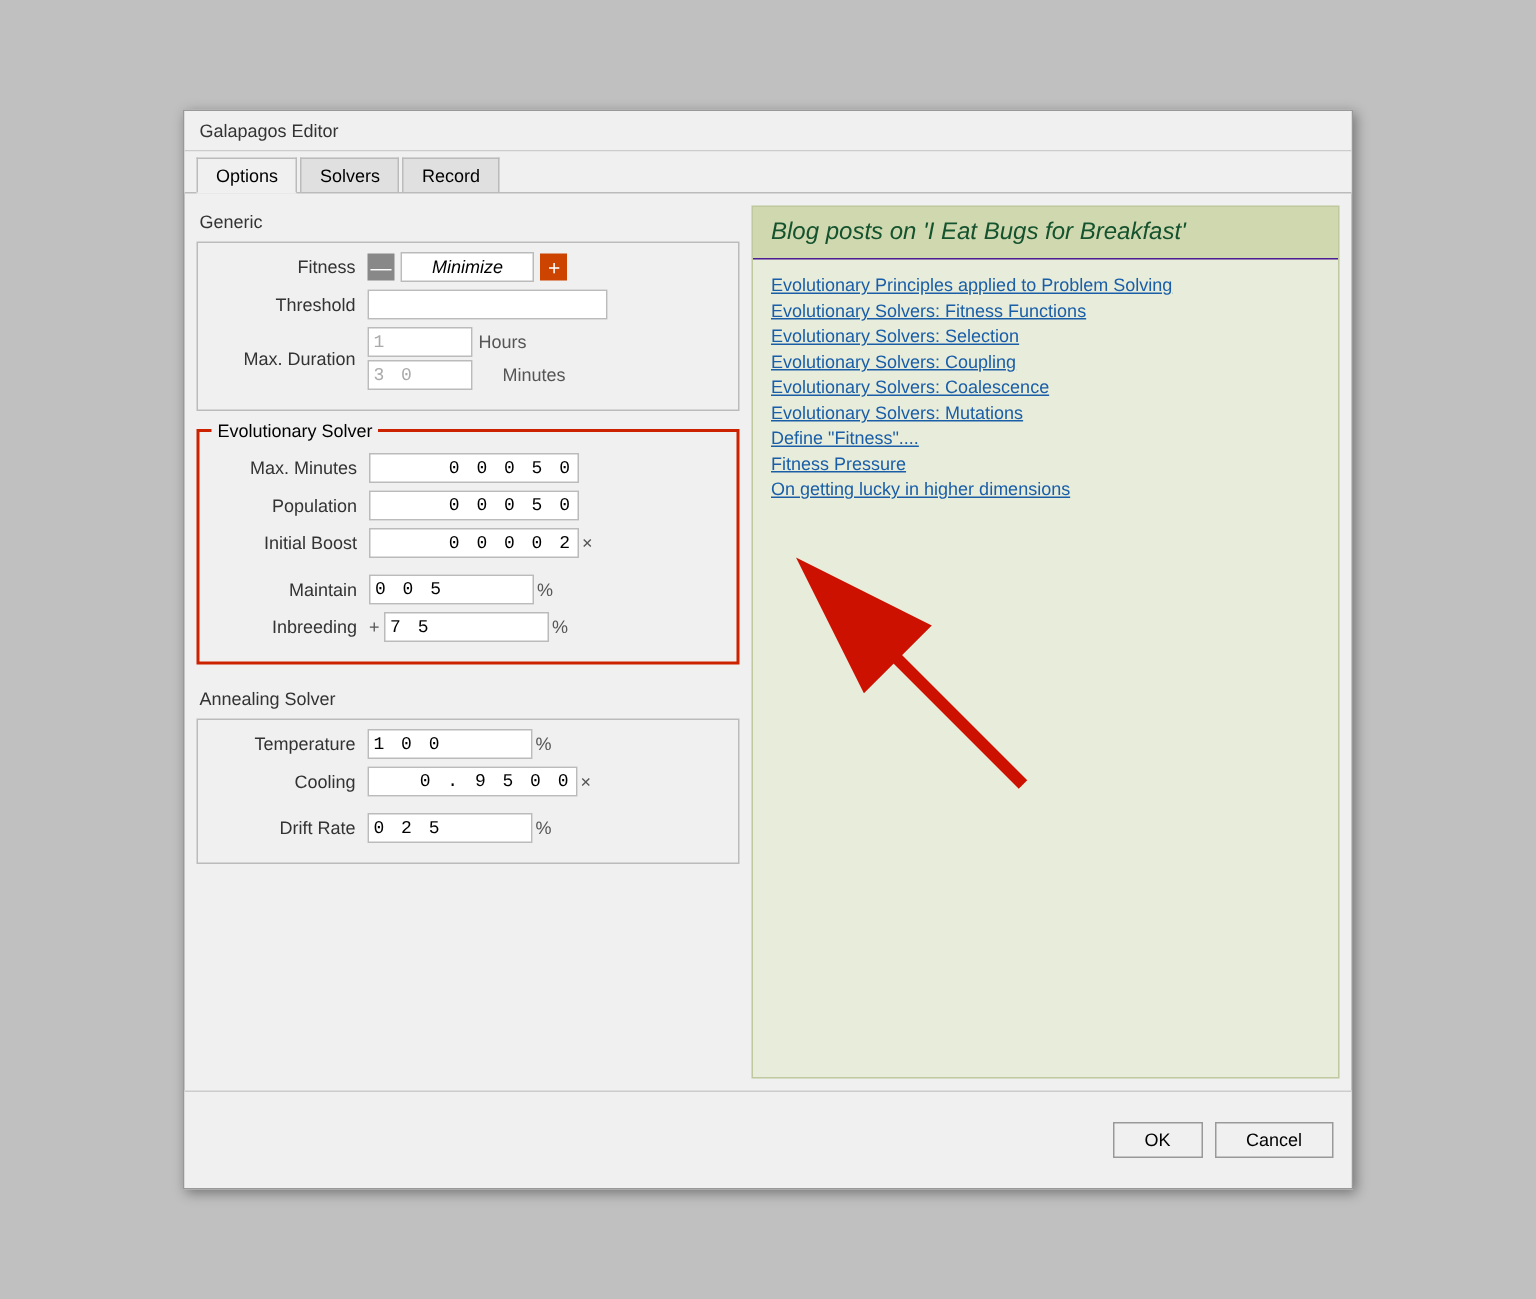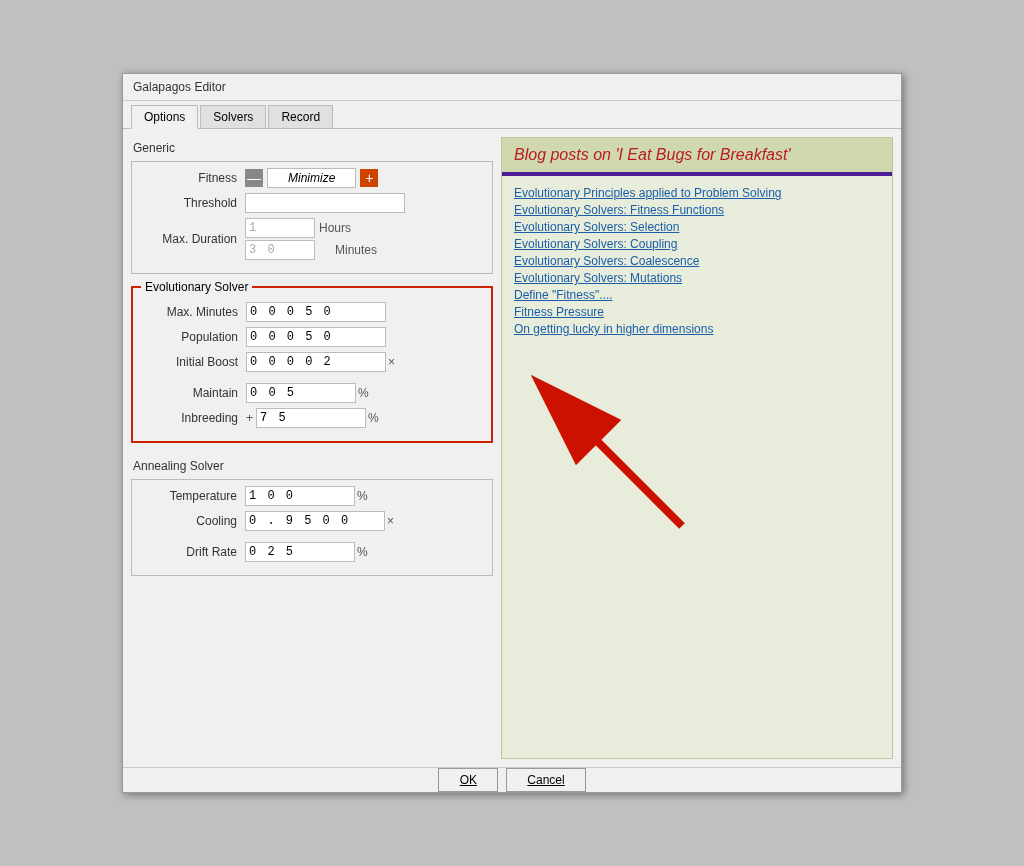--- a/index.html
+++ b/index.html
@@ -66,25 +66,25 @@
     .right-panel {
       flex: 1;
       background: #e8eddb;
       border: 1px solid #c0c8a0;
       display: flex;
       flex-direction: column;
       padding: 0;
     }
     .right-header {
       background: #d0d8b0;
-      border-bottom: 4px solid #4c1d95;
+      border-bottom: 1px solid #4c1d95;
       padding: 8px 12px;
       font-style: italic;
       font-size: 16px;
-      color: #b91c1c;
+      color: #14532d;
     }
     .right-links {
       padding: 10px 12px;
       display: flex;
       flex-direction: column;
       gap: 3px;
     }
     .right-links a {
       color: #1a5ea8;
       text-decoration: underline;
@@ -194,20 +194,21 @@
       height: 20px;
       color: #aaa;
     }
     .unit-label {
       font-size: 12px;
       color: #555;
     }
     .num-input-4 {
       width: 140px;
       height: 20px;
+      text-align: right;
     }
     .num-input-suffix {
       display: flex;
       align-items: center;
       gap: 2px;
     }
     .suffix-x {
       font-size: 12px;
       color: #555;
     }
@@ -219,26 +220,25 @@
       font-size: 12px;
       color: #555;
     }
     .inbreeding-prefix {
       font-size: 12px;
       color: #555;
       margin-right: 1px;
     }
     .bottom-bar {
       display: flex;
-      justify-content: center;
-      padding: 0 12px;
+      justify-content: flex-end;
+      padding: 20px 12px;
       gap: 8px;
       border-top: 1px solid #ccc;
       background: #f0f0f0;
-      text-decoration: underline;
     }
     .dialog-btn {
       padding: 4px 20px;
       border: 1px solid #999;
       background: #f0f0f0;
       cursor: pointer;
       font-size: 12px;
       min-width: 60px;
     }
   </style>

